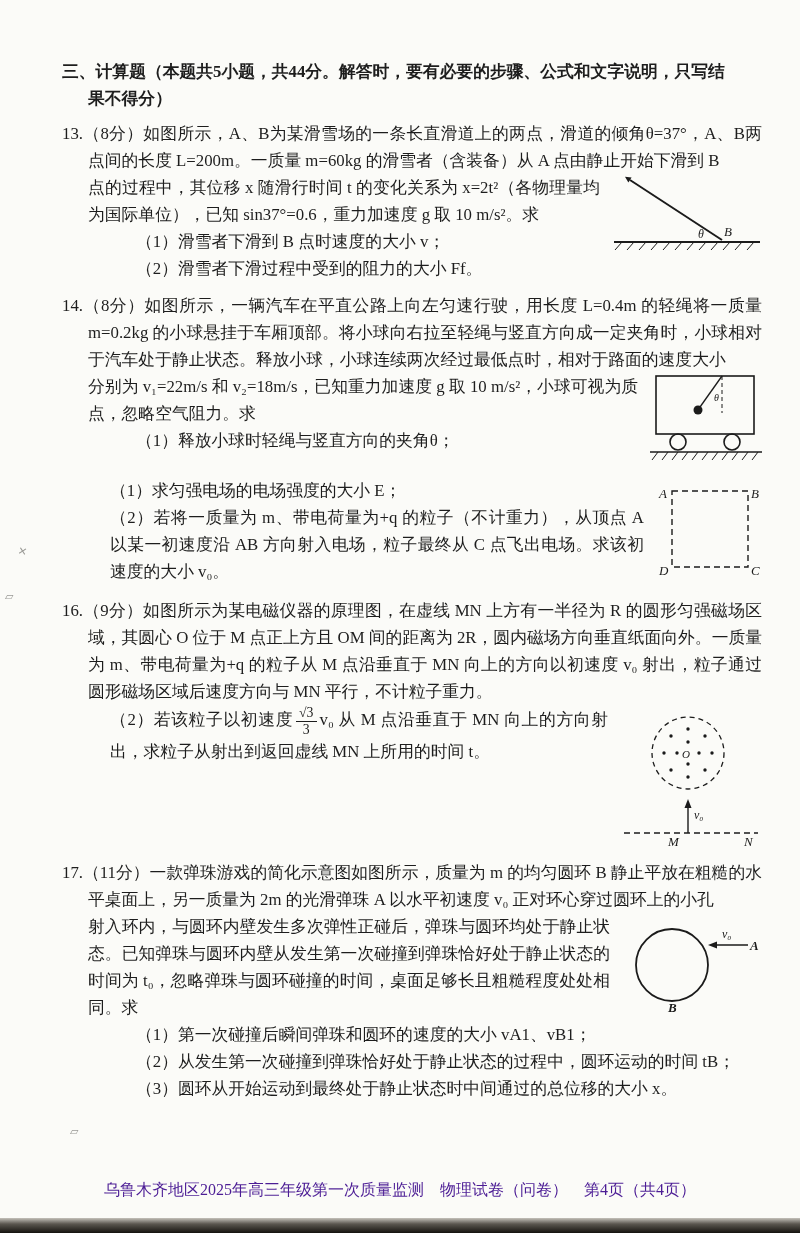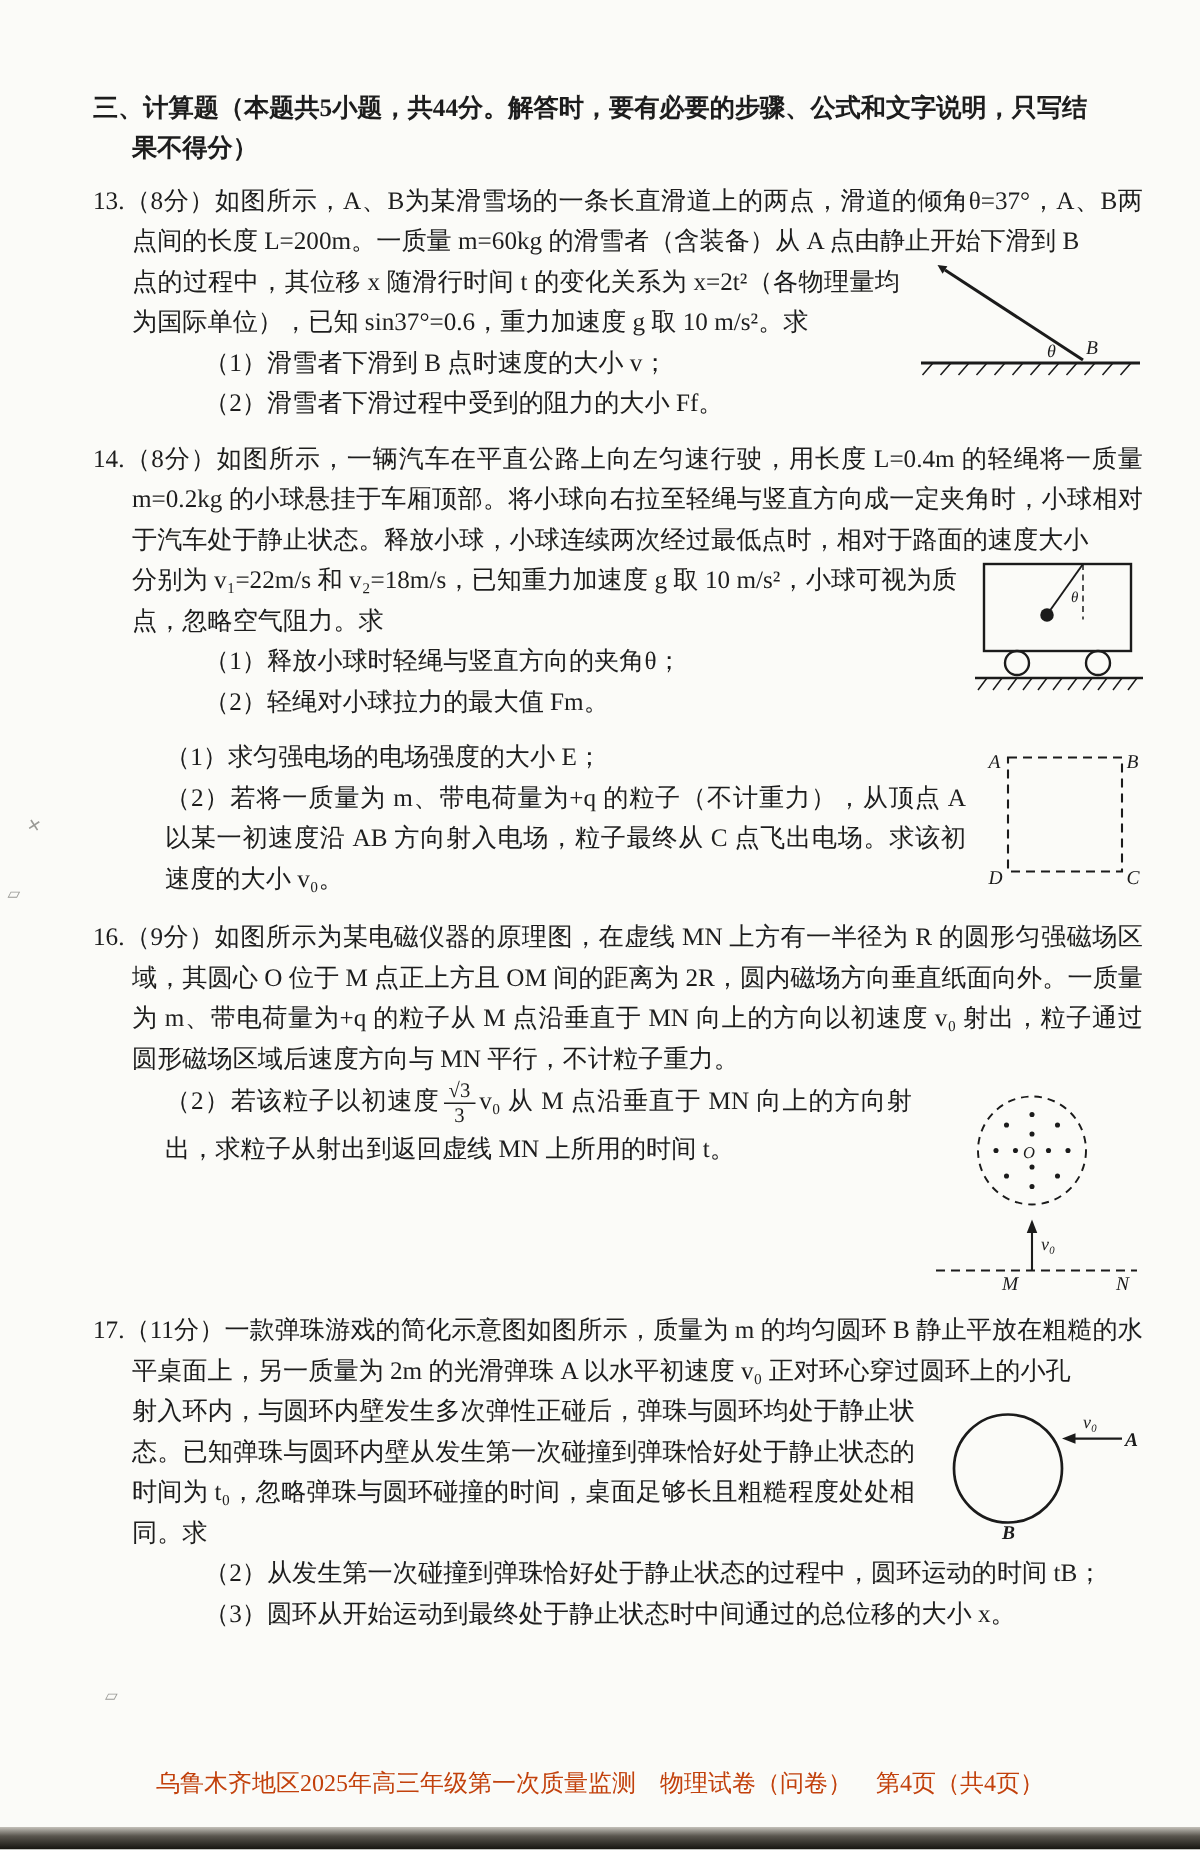--- a/index.html
+++ b/index.html
@@ -36,21 +36,21 @@
   .fig17 { margin: 2px 0 6px 14px; }
   .fig svg { display: block; }
   .fig text { font-family: "Liberation Serif", "DejaVu Serif", serif; font-style: italic; fill: #1b1b1b; }
 
   .frac { display: inline-flex; flex-direction: column; align-items: center;
           vertical-align: middle; line-height: 1.15; font-size: 0.82em; margin: 0 3px; }
   .frac .num { border-bottom: 1px solid #1d1d1d; padding: 0 3px; }
   .frac .den { padding: 0 3px; }
 
   .footer { position: absolute; left: 0; right: 0; bottom: 30px;
-            text-align: center; font-size: 16px; color: #c2410c; }
+            text-align: center; font-size: 16px; color: #4c1d95; }
 
   .scan-edge { position: absolute; left: 0; right: 0; bottom: 0; height: 15px;
                background: linear-gradient(to bottom, #c4c1ba 0%, #5a564f 40%, #15130f 100%); }
   .artifact { position: absolute; color: #9a9a96; font-size: 11px; }
   .a1 { left: 18px; top: 538px; transform: rotate(12deg); }
   .a2 { left: 5px; top: 583px; }
   .a3 { left: 70px; top: 1118px; }
 </style>
 </head>
 <body>
@@ -93,21 +93,20 @@
             <circle cx="48" cy="37" r="4.5" fill="#1b1b1b"></circle>
             <text x="64" y="28" font-size="10">θ</text>
             <circle cx="28" cy="69" r="8" fill="none" stroke="#1b1b1b" stroke-width="1.6"></circle>
             <circle cx="82" cy="69" r="8" fill="none" stroke="#1b1b1b" stroke-width="1.6"></circle>
             <line x1="0" y1="79" x2="112" y2="79" stroke="#1b1b1b" stroke-width="1.6"></line>
             <path d="M8 79 L2 87 M18 79 L12 87 M28 79 L22 87 M38 79 L32 87 M48 79 L42 87 M58 79 L52 87 M68 79 L62 87 M78 79 L72 87 M88 79 L82 87 M98 79 L92 87 M108 79 L102 87" stroke="#1b1b1b" stroke-width="1"></path>
           </svg>
         </div>
         <p>分别为 v₁=22m/s 和 v₂=18m/s，已知重力加速度 g 取 10 m/s²，小球可视为质点，忽略空气阻力。求</p>
         <p class="part">（1）释放小球时轻绳与竖直方向的夹角θ；</p>
-        <p class="part">（2）轻绳对小球拉力的最大值 Fm。</p>
       </div>
     </section>
 
     <section class="prob">
       <div class="fig fig15">
         <svg width="104" height="104" viewBox="0 0 104 104">
           <rect x="14" y="12" width="76" height="76" fill="none" stroke="#1b1b1b" stroke-width="1.4" stroke-dasharray="6 4"></rect>
           <text x="1" y="19" font-size="13">A</text>
           <text x="93" y="19" font-size="13">B</text>
           <text x="1" y="96" font-size="13">D</text>
@@ -159,20 +158,21 @@
           <svg width="138" height="98" viewBox="0 0 138 98">
             <circle cx="48" cy="50" r="36" fill="none" stroke="#1b1b1b" stroke-width="1.8"></circle>
             <polygon points="84,30 93,26.5 93,33.5" fill="#1b1b1b"></polygon>
             <line x1="124" y1="30" x2="92" y2="30" stroke="#1b1b1b" stroke-width="1.5"></line>
             <text x="98" y="23" font-size="12">v₀</text>
             <text x="126" y="35" font-size="13" font-weight="bold">A</text>
             <text x="44" y="97" font-size="13" font-weight="bold">B</text>
           </svg>
         </div>
         <p>射入环内，与圆环内壁发生多次弹性正碰后，弹珠与圆环均处于静止状态。已知弹珠与圆环内壁从发生第一次碰撞到弹珠恰好处于静止状态的时间为 t₀，忽略弹珠与圆环碰撞的时间，桌面足够长且粗糙程度处处相同。求</p>
+        <p class="part">（1）第一次碰撞后瞬间弹珠和圆环的速度的大小 vA1、vB1；</p>
         <p class="part">（2）从发生第一次碰撞到弹珠恰好处于静止状态的过程中，圆环运动的时间 tB；</p>
         <p class="part">（3）圆环从开始运动到最终处于静止状态时中间通过的总位移的大小 x。</p>
       </div>
     </section>
 
   </div>
 
   <span class="artifact a1">✕</span>
   <span class="artifact a2">▱</span>
   <span class="artifact a3">▱</span>

